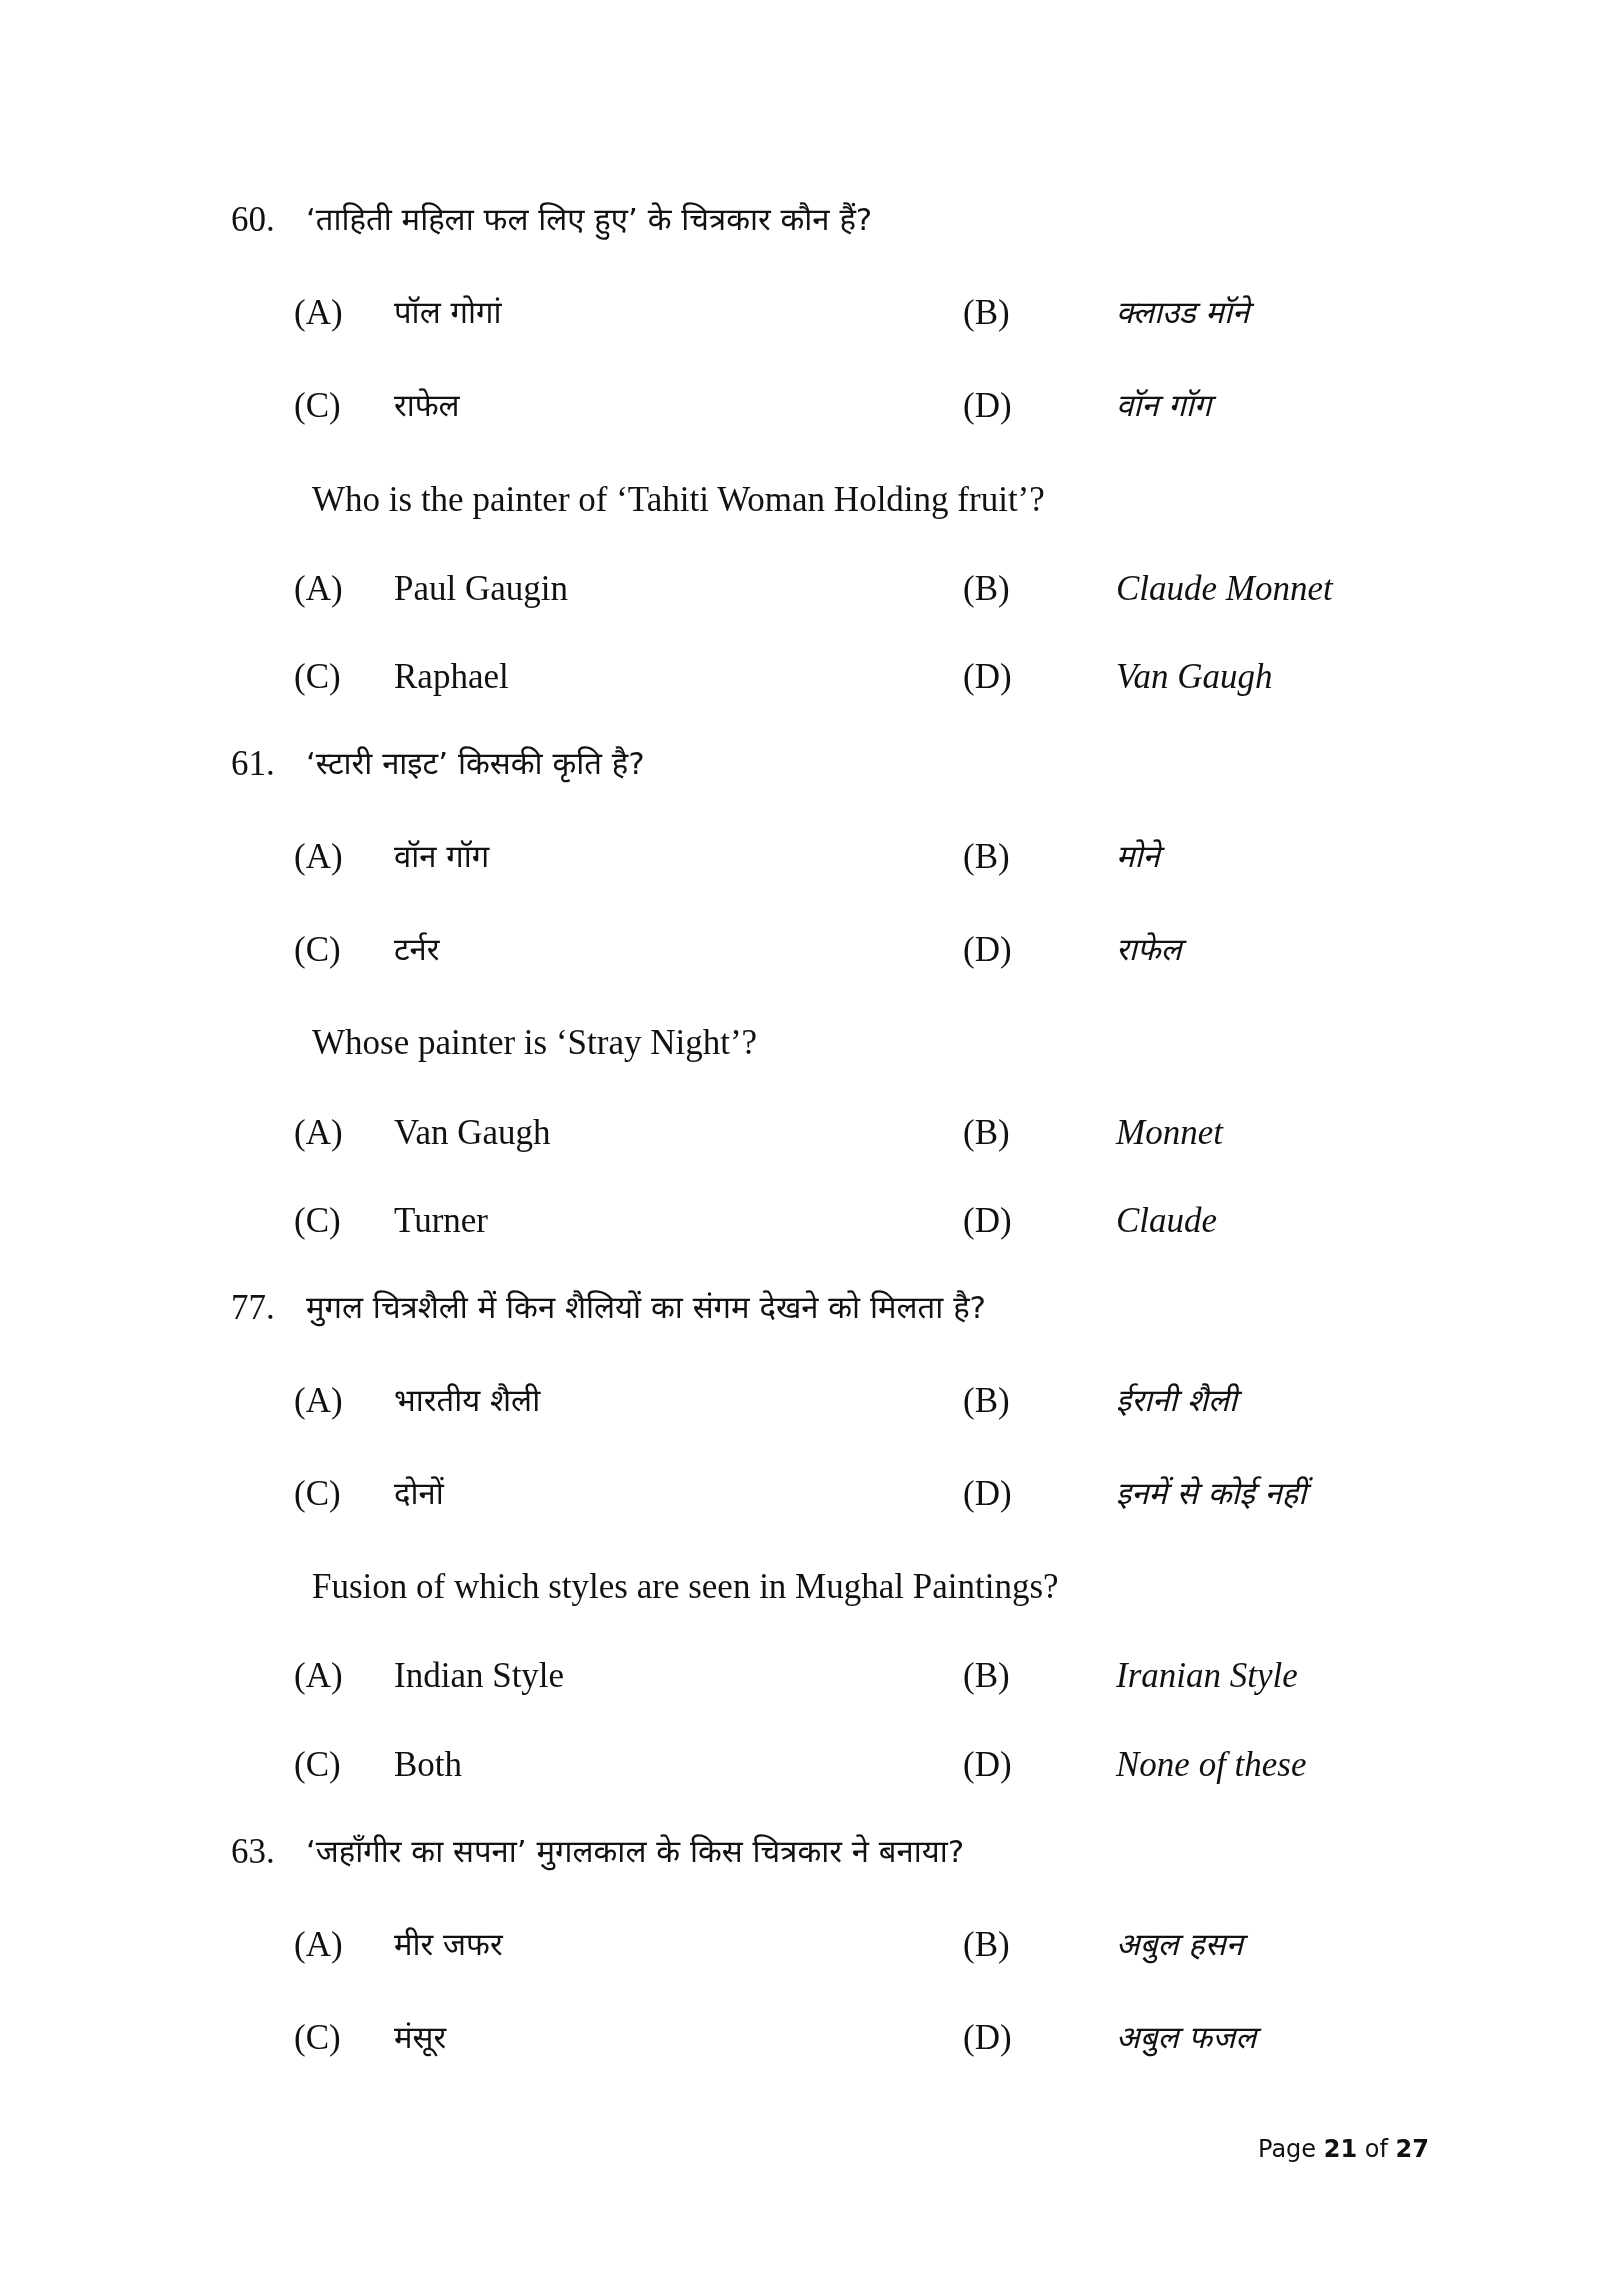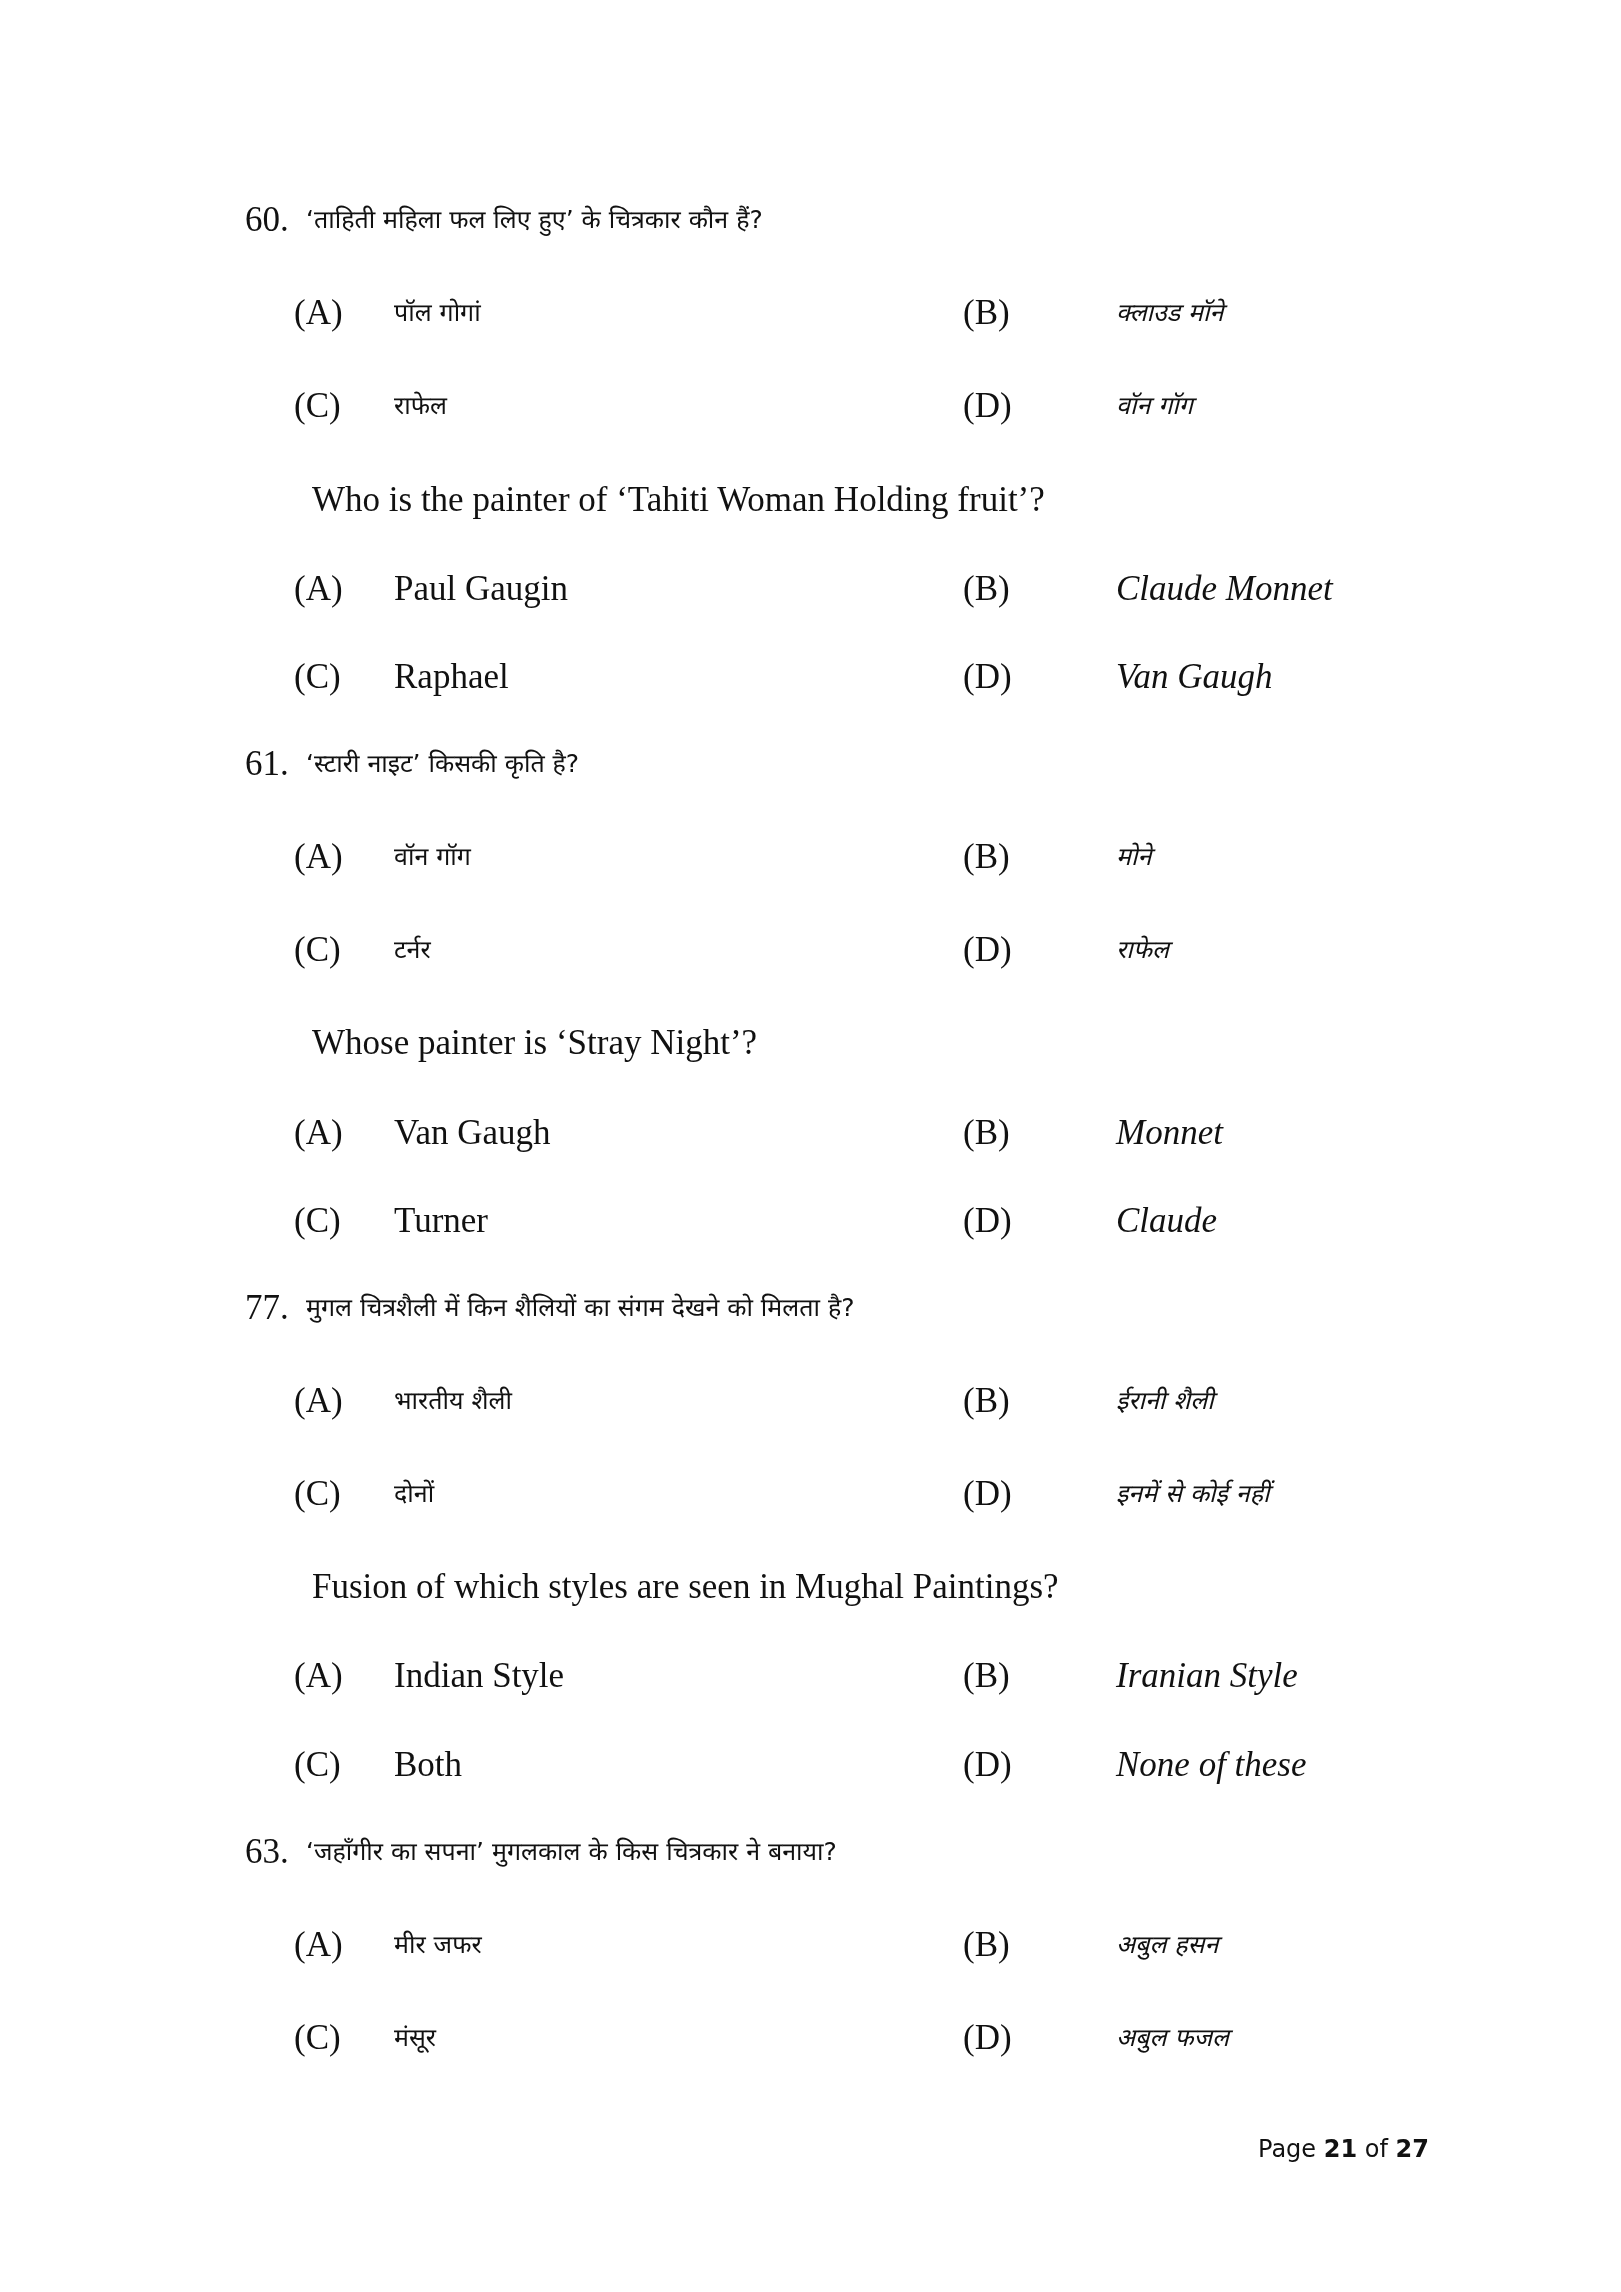--- a/index.html
+++ b/index.html
@@ -1,26 +1,26 @@
 <!DOCTYPE html>
 <html><head>
 <meta charset="utf-8">
 <style>
   html, body { margin: 0; padding: 0; background: #ffffff; }
   body { width: 1621px; height: 2293px; position: relative; overflow: hidden;
          font-family: "Liberation Serif", "DejaVu Serif", serif; color: #111111; }
   .line { position: absolute; left: 0; white-space: nowrap; font-size: 35px; line-height: 43px; }
-  .qnum { position: absolute; left: 245px; }
+  .qnum { position: absolute; left: 231px; }
   .qtext { position: absolute; left: 306px; }
   .entext { position: absolute; left: 312px; }
   .lab-l { position: absolute; left: 294px; }
   .txt-l { position: absolute; left: 394px; }
   .lab-r { position: absolute; left: 963px; }
   .txt-r { position: absolute; left: 1116px; font-style: italic; }
-  .hi { font-family: "DejaVu Sans", sans-serif; font-size: 25px; }
+  .hi { font-family: "DejaVu Sans", sans-serif; font-size: 31px; }
   .footer { position: absolute; left: 1258px; top: 2135px; font-family: "DejaVu Sans", sans-serif;
             font-size: 24px; white-space: nowrap; color: #111; }
   .footer b { font-weight: bold; }
 </style>
 </head>
 <body>
 
 <div class="line" style="top:198px;">
   <span class="qnum">60.</span>
   <span class="qtext hi">‘ताहिती महिला फल लिए हुए’ के चित्रकार कौन हैं?</span>

